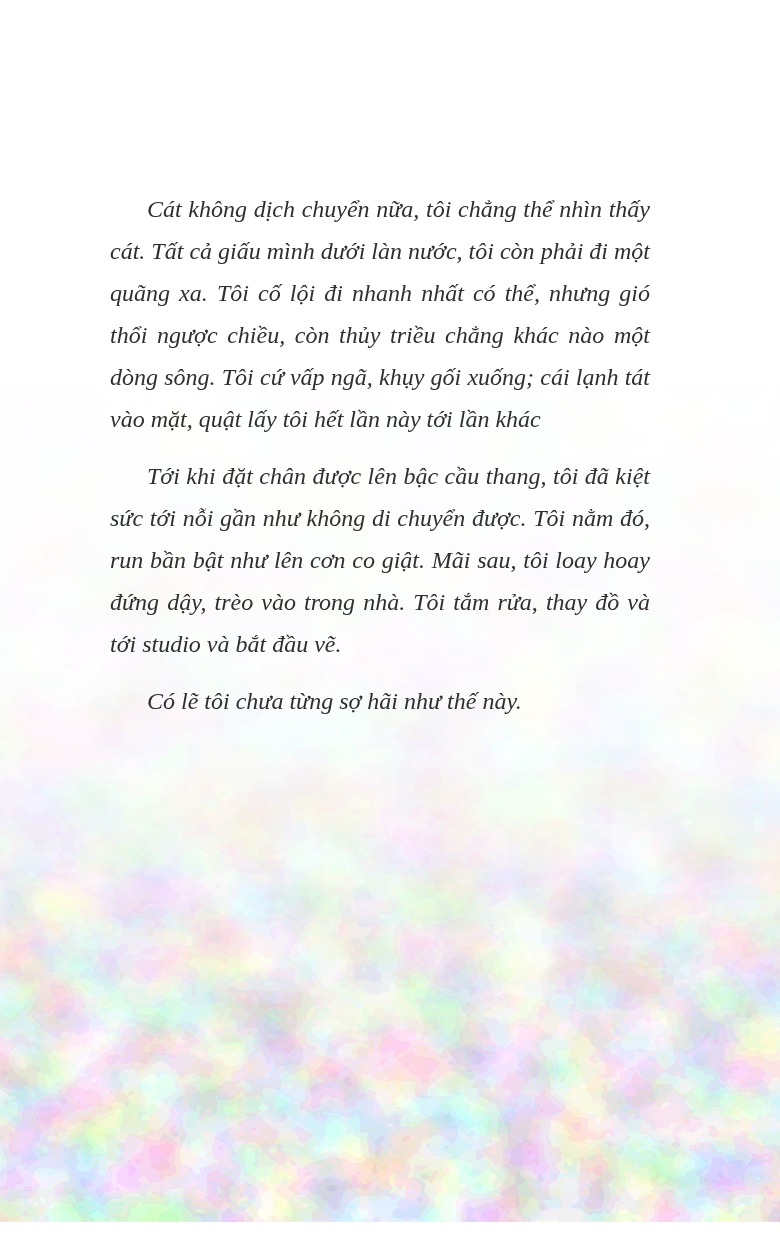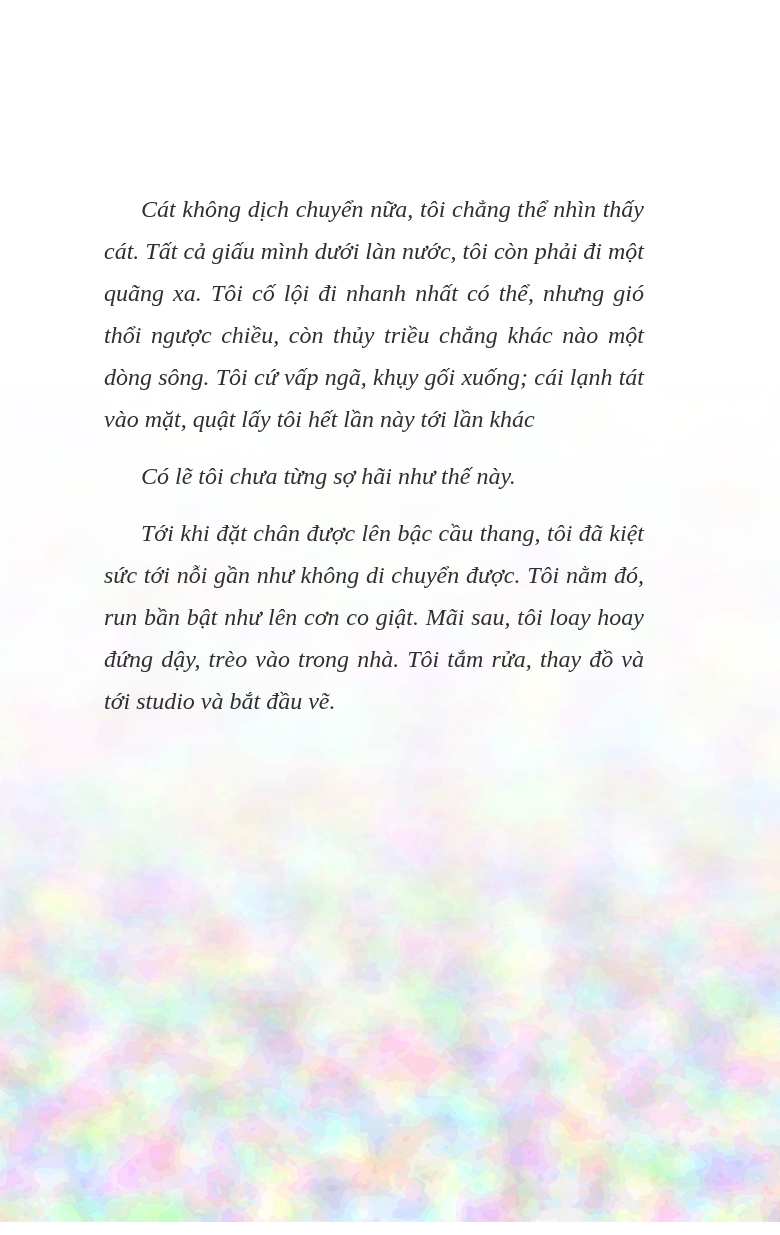--- a/index.html
+++ b/index.html
@@ -19,21 +19,21 @@
     position: absolute;
     left: 0;
     top: 388px;
     width: 780px;
     height: 834px;
     display: block;
     pointer-events: none;
   }
   .text-block {
     position: absolute;
-    left: 104px;
+    left: 110px;
     top: 188px;
     width: 540px;
     font-style: italic;
     font-size: 24px;
     line-height: 42px;
     color: #2f2f2f;
     text-align: justify;
     z-index: 2;
   }
   .text-block p {
@@ -95,17 +95,17 @@
     <g>
       <rect width="780" height="834" filter="url(#foamSoft)" mask="url(#maskSoft)"></rect>
     </g>
     <g>
       <rect width="780" height="834" filter="url(#foamHard)" mask="url(#maskHard)"></rect>
     </g>
   </svg>
 
   <div class="text-block">
     <p>Cát không dịch chuyển nữa, tôi chẳng thể nhìn thấy cát. Tất cả giấu mình dưới làn nước, tôi còn phải đi một quãng xa. Tôi cố lội đi nhanh nhất có thể, nhưng gió thổi ngược chiều, còn thủy triều chẳng khác nào một dòng sông. Tôi cứ vấp ngã, khụy gối xuống; cái lạnh tát vào mặt, quật lấy tôi hết lần này tới lần khác</p>
+    <p>Tới khi đặt chân được lên bậc cầu thang, tôi đã kiệt sức tới nỗi gần như không di chuyển được. Tôi nằm đó, run bần bật như lên cơn co giật. Mãi sau, tôi loay hoay đứng dậy, trèo vào trong nhà. Tôi tắm rửa, thay đồ và tới studio và bắt đầu vẽ.</p>
     <p>Có lẽ tôi chưa từng sợ hãi như thế này.</p>
-    <p>Tới khi đặt chân được lên bậc cầu thang, tôi đã kiệt sức tới nỗi gần như không di chuyển được. Tôi nằm đó, run bần bật như lên cơn co giật. Mãi sau, tôi loay hoay đứng dậy, trèo vào trong nhà. Tôi tắm rửa, thay đồ và tới studio và bắt đầu vẽ.</p>
   </div>
 
 </div>
 
 </body></html>

